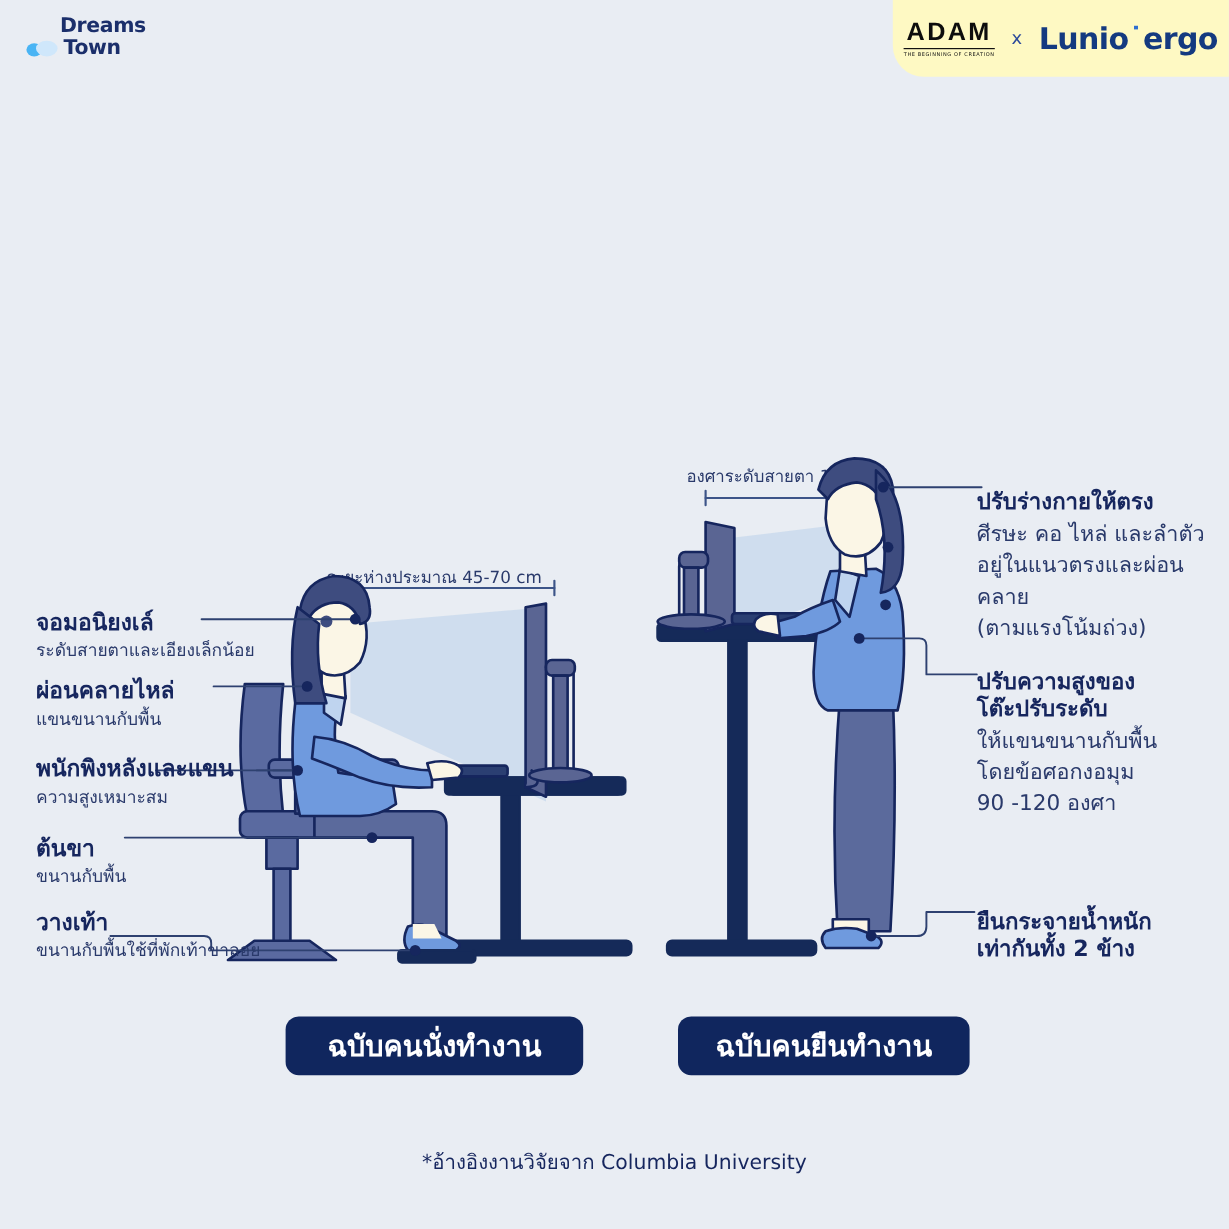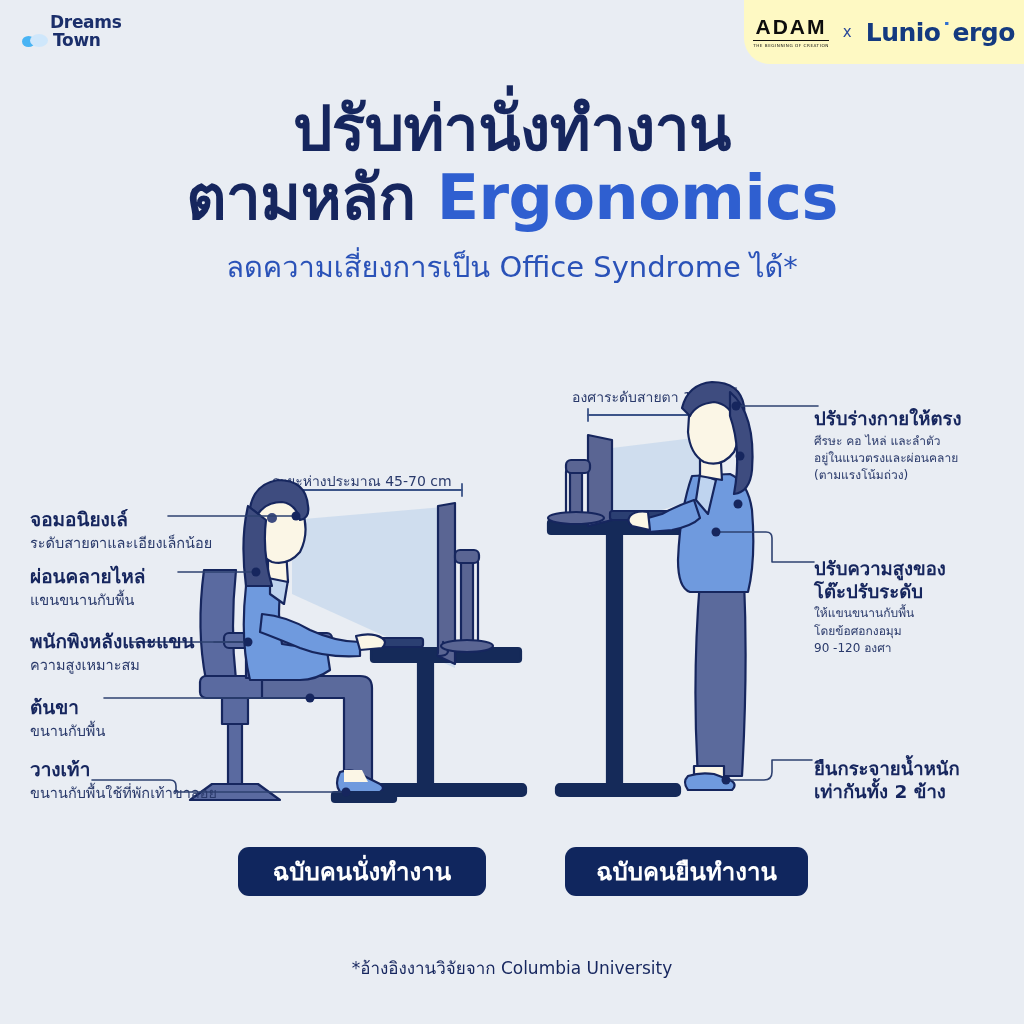--- a/index.html
+++ b/index.html
@@ -56,21 +56,21 @@
   }
   .t-accent{color:#2f5fd0;}
   .t-sub{
     margin-top:12px;font-size:29px;color:#2a52b8;font-weight:500;
   }
 
   
   .lab-title{font-size:19px;font-weight:bold;color:#16265e;line-height:1.22;}
   .lab-desc{font-size:14.5px;color:#2a3a6b;line-height:1.45;margin-top:2px;}
   .lab-right .lab-title{font-size:18.5px;}
-  .lab-right .lab-desc{font-size:12px;}
+  .lab-right .lab-desc{font-size:18px;}
 
   #lab-monitor{left:30px;top:508px;}
   #lab-shoulder{left:30px;top:565px;}
   #lab-backrest{left:30px;top:630px;}
   #lab-thigh{left:30px;top:696px;}
   #lab-feet{left:30px;top:758px;}
 
   #lab-body{left:814px;top:408px;width:200px;}
   #lab-deskheight{left:814px;top:558px;width:205px;}
   #lab-weight{left:814px;top:758px;width:205px;}
@@ -120,25 +120,20 @@
 
   <div class="abs" id="partner-logo-card">
     <div class="adam-wrap">
       <div class="adam-name">ADAM</div>
       <div class="adam-sub">THE BEGINNING OF CREATION</div>
     </div>
     <div class="x-mark">x</div>
     <div class="lunio"><span>Lunio</span><span class="dot">˙</span><span>ergo</span></div>
   </div>
 
-  <div class="abs" id="title-block">
-    <div class="t-line1">ปรับท่านั่งทำงาน</div>
-    <div class="t-line2"><span>ตามหลัก </span><span class="t-accent">Ergonomics</span></div>
-    <div class="t-sub">ลดความเสี่ยงการเป็น Office Syndrome ได้*</div>
-  </div>
 
   <div class="abs meas-cap" id="meas-dist">ระยะห่างประมาณ 45-70 cm</div>
   <div class="abs meas-cap" id="meas-eye"><span>องศาระดับสายตา 10</span><span class="deg">˚</span><span>- 30</span><span class="deg">˚</span></div>
 
   <svg class="abs" id="illustration" viewBox="0 0 1024 450">
     <g stroke="#16265e" stroke-width="2.2" stroke-linejoin="round" stroke-linecap="round">
 
       <g fill="none" stroke="#3c5488" stroke-width="1.8">
         <line x1="292" y1="110" x2="462" y2="110"></line>
         <line x1="292" y1="104" x2="292" y2="116"></line>

